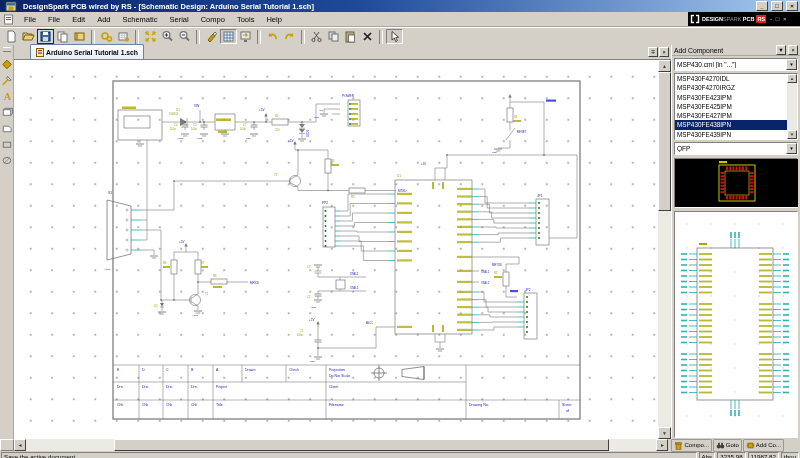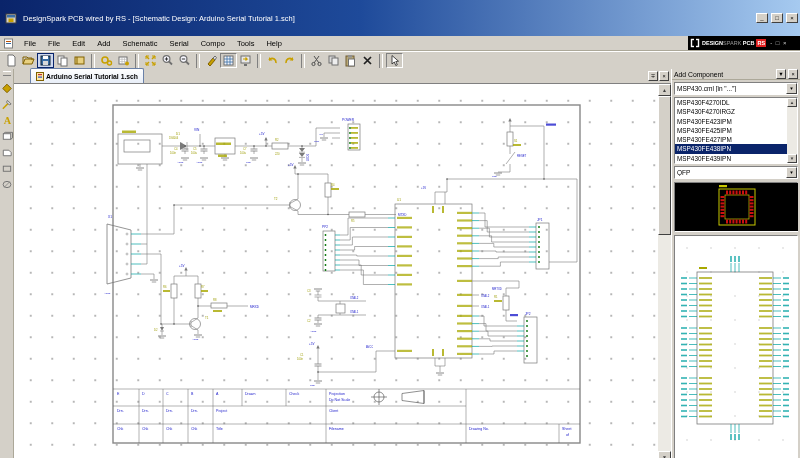--- a/index.html
+++ b/index.html
@@ -1,17 +1,17 @@
 <!DOCTYPE html>
 <html><head>
 <meta charset="utf-8">
 <style>
   html,body{margin:0;padding:0;}
   body{width:800px;height:458px;overflow:hidden;font-family:"Liberation Sans",sans-serif;background:#d4d0c8;font-size:7px;-webkit-font-smoothing:none;}
-  .titlebar{height:12px;background:linear-gradient(90deg,#0a246a 0%,#1e4a9a 45%,#a6caf0 100%);display:flex;align-items:center;padding:12px 2px;color:#fff;font-size:7.5px;font-weight:normal;gap:3px;}
+  .titlebar{height:12px;background:linear-gradient(90deg,#0a246a 0%,#1e4a9a 45%,#a6caf0 100%);display:flex;align-items:center;padding:0 2px;color:#fff;font-size:7.5px;font-weight:bold;gap:3px;}
   .titlebar .title{flex:1;white-space:nowrap;overflow:hidden;}
   .wbtn{width:12px;height:10px;background:#d4d0c8;border:1px solid;border-color:#fff #404040 #404040 #fff;color:#000;font-size:6px;line-height:8px;text-align:center;box-sizing:border-box;}
   .menubar{height:14px;background:#d4d0c8;display:flex;align-items:center;position:relative;border-bottom:1px solid #aca899;}
   .menu-item{padding:18px 6px;font-size:7.5px;color:#000;}
   .appicon{width:12px;height:11px;margin:0 3px;}
   .brand{position:absolute;right:0;top:0;height:14px;width:112px;background:#000;display:flex;align-items:center;gap:2px;padding:0 2px;box-sizing:border-box;}
   .brand .bname{color:#fff;font-size:5.5px;font-weight:bold;letter-spacing:0;white-space:nowrap;}
   .brand .bname span{color:#9a9a9a;font-weight:normal;}
   .rsbox{background:#e02020;color:#fff;font-size:5.5px;font-weight:bold;padding:0 1px;line-height:8px;}
   .mdibtns{color:#c8c8c8;font-size:6px;margin-left:2px;letter-spacing:1px;}

